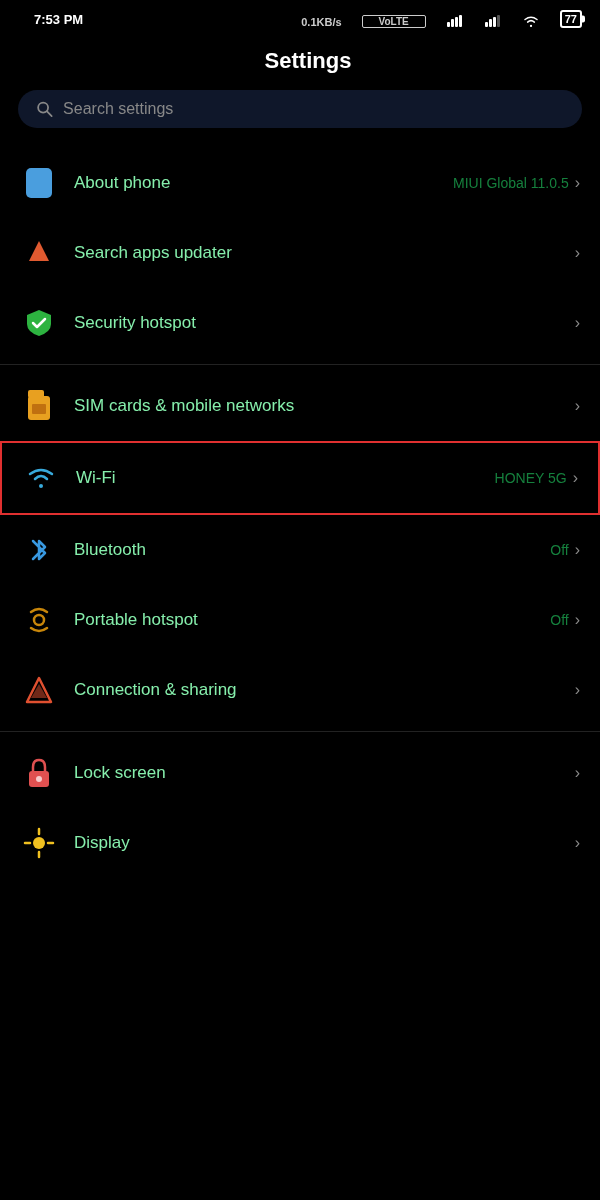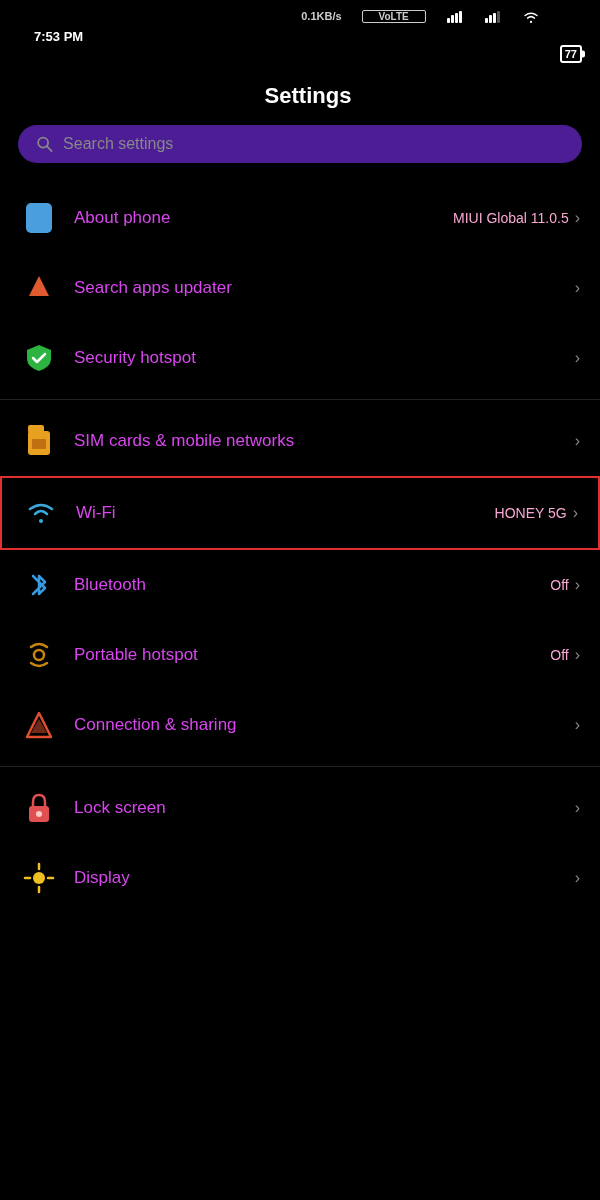--- a/index.html
+++ b/index.html
@@ -17,34 +17,33 @@
       display: flex;
       justify-content: space-between;
       align-items: center;
       padding: 10px 18px 6px 18px;
       font-size: 14px;
       font-weight: 600;
     }
     .status-time { font-size: 13px; font-weight: 700; margin-left: 16px; }
     .status-icons {
       display: flex;
-      align-items: flex-start;
+      align-items: flex-end;
       gap: 20px;
       font-size: 12px;
     }
     .battery-box {
       display: inline-flex;
       align-items: center;
       border: 2px solid #fff;
       border-radius: 3px;
       padding: 1px 3px;
       font-size: 11px;
       font-weight: 700;
       position: relative;
-      margin-top: 35px;
     }
     .battery-box::after {
       content: '';
       position: absolute;
       right: -5px;
       top: 50%;
       transform: translateY(-50%);
       width: 3px;
       height: 7px;
       background: #fff;
@@ -55,21 +54,21 @@
     .page-title {
       text-align: center;
       font-size: 22px;
       font-weight: 700;
       padding: 14px 0 16px 16px;
     }
 
     
     .search-bar {
       margin: 0 18px 20px 18px;
-      background: #4c1d95;
+      background: #0f172a;
       border-radius: 30px;
       display: flex;
       align-items: center;
       padding: 10px 18px;
       gap: 10px;
     }
     .search-bar input {
       background: transparent;
       border: none;
       outline: none;
@@ -103,30 +102,30 @@
     .item-content {
       flex: 1;
       margin-left: 16px;
       display: flex;
       align-items: center;
       justify-content: space-between;
     }
     .item-label {
       font-size: 17px;
       font-weight: 400;
-      color: #d946ef;
+      color: #86efac;
     }
     .item-right {
       display: flex;
       align-items: center;
       gap: 6px;
     }
     .item-value {
       font-size: 14px;
-      color: #f9a8d4;
+      color: #15803d;
     }
     .chevron {
       color: #888;
       font-size: 16px;
     }
 
     
     .divider {
       height: 1px;
       background: #222;

